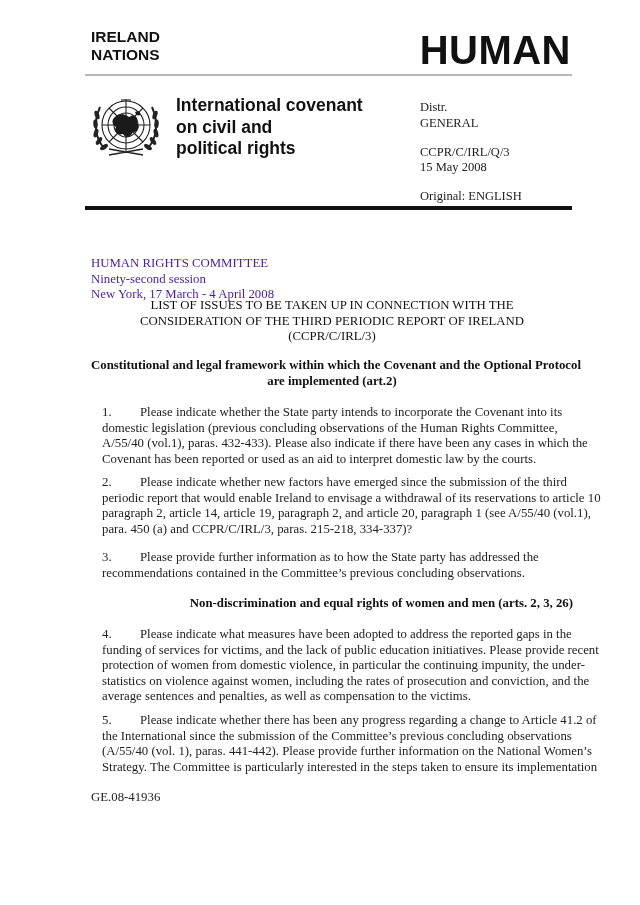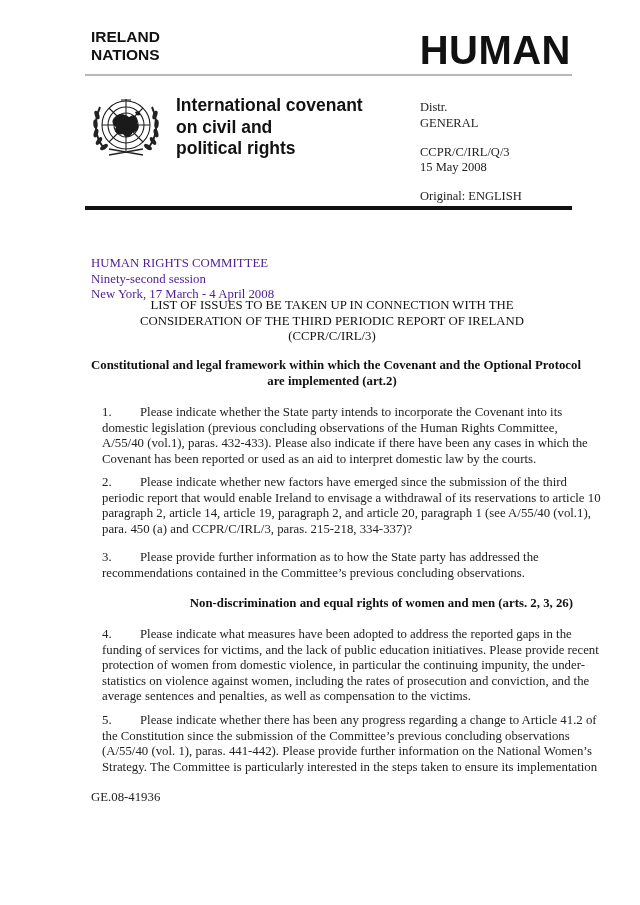--- a/index.html
+++ b/index.html
@@ -267,20 +267,20 @@
   <div class="para serif" style="top:627px;">
     <div class="line"><span class="num">4.</span><span>Please indicate what measures have been adopted to address the reported gaps in the</span></div>
     <div class="line">funding of services for victims, and the lack of public education initiatives. Please provide recent</div>
     <div class="line">protection of women from domestic violence, in particular the continuing impunity, the under-</div>
     <div class="line">statistics on violence against women, including the rates of prosecution and conviction, and the</div>
     <div class="line">average sentences and penalties, as well as compensation to the victims.</div>
   </div>
 
   <div class="para serif" style="top:713px;">
     <div class="line"><span class="num">5.</span><span>Please indicate whether there has been any progress regarding a change to Article 41.2 of</span></div>
-    <div class="line">the Constitution since the submission of the Committee’s previous concluding observations</div>
+    <div class="line">the International since the submission of the Committee’s previous concluding observations</div>
     <div class="line">(A/55/40 (vol. 1), paras. 441-442). Please provide further information on the National Women’s</div>
     <div class="line">Strategy. The Committee is particularly interested in the steps taken to ensure its implementation</div>
   </div>
 
   <div class="footer-code serif">GE.08-41936</div>
 
 </div>
 
 </body></html>

